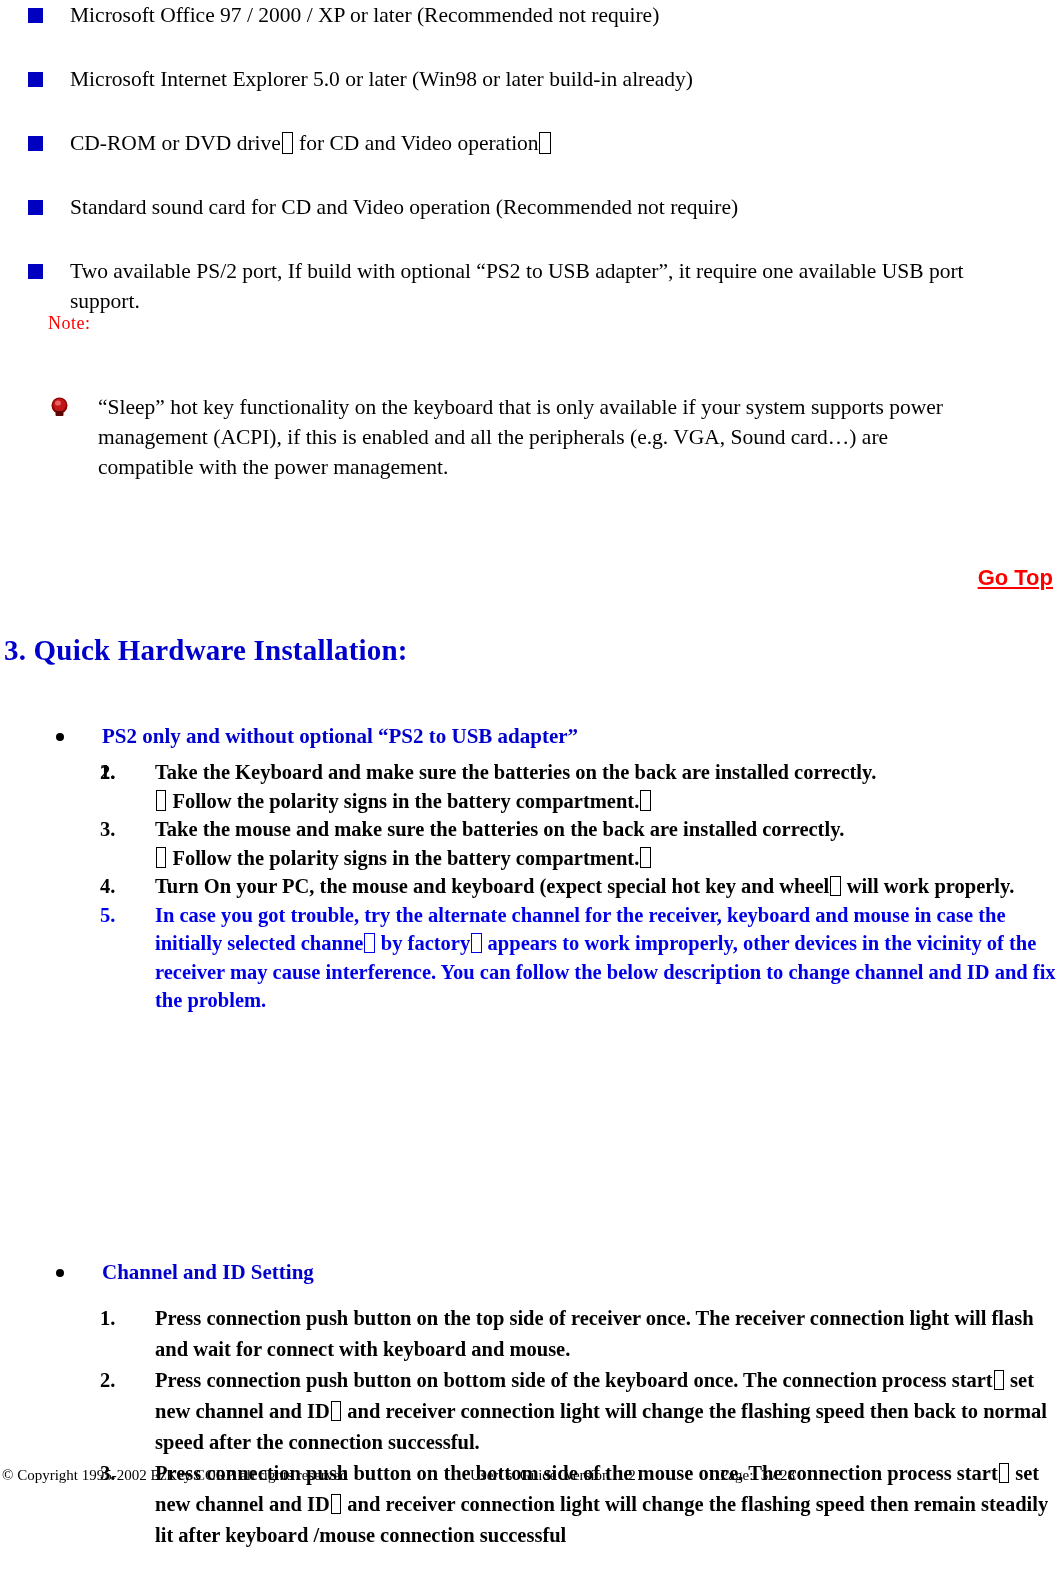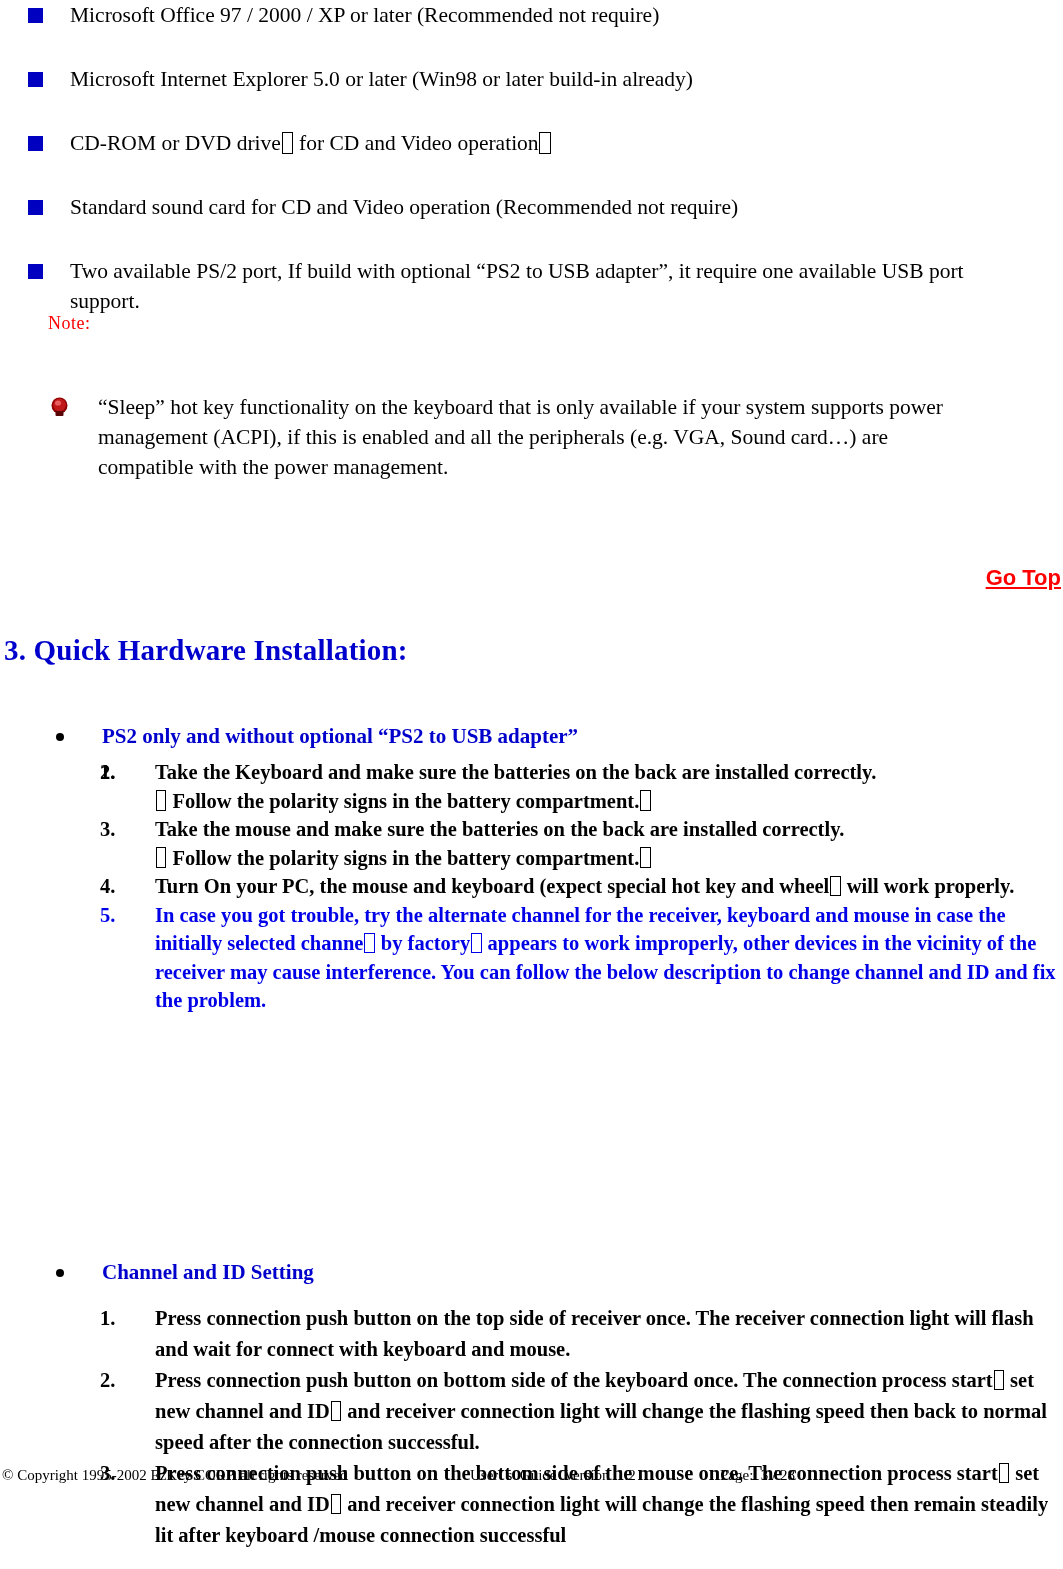--- a/index.html
+++ b/index.html
@@ -82,21 +82,21 @@
     top: 5px;
     width: 19px;
     height: 21px;
     display: block;
   }
   .note-item .gem-bullet svg { display: block; }
 
   
   .go-top-wrap {
     position: absolute;
-    right: 0px;
+    right: 8px;
     top: 565px;
     width: 863px;
     text-align: right;
   }
   .go-top {
     font-family: "Liberation Sans", "DejaVu Sans", sans-serif;
     font-weight: bold;
     font-size: 22px;
     color: #FF0000;
     text-decoration: underline;

